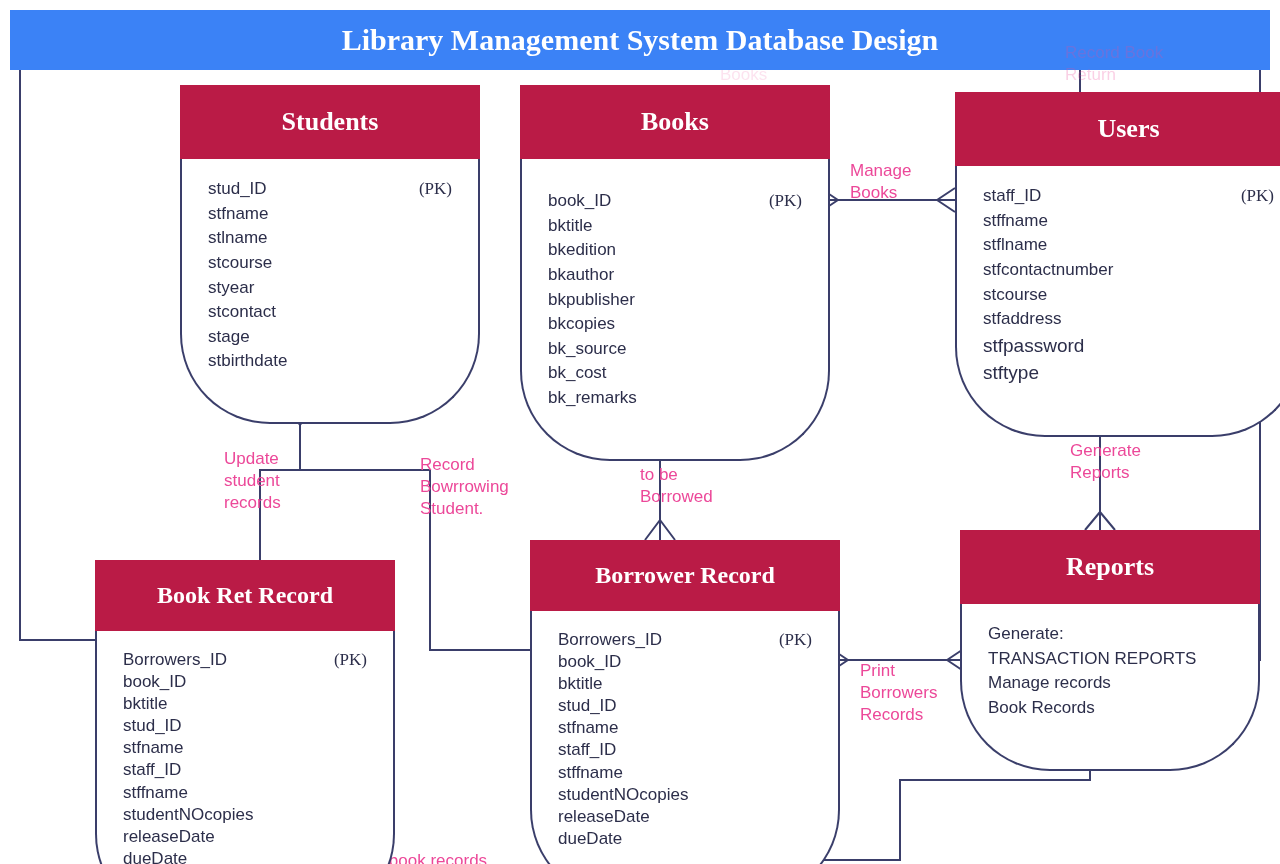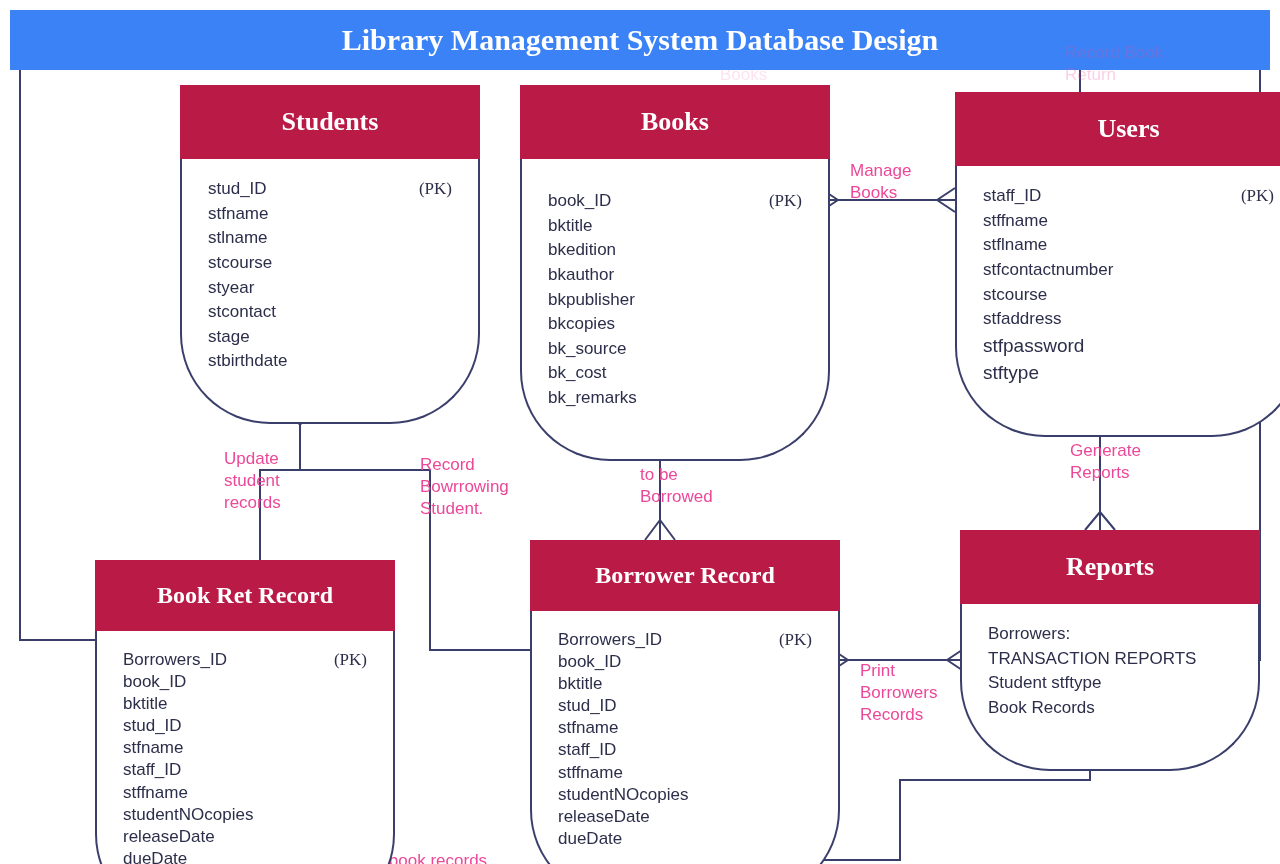--- a/index.html
+++ b/index.html
@@ -213,23 +213,23 @@
       <div>stffname</div>
       <div>studentNOcopies</div>
       <div>releaseDate</div>
       <div>dueDate</div>
     </div>
   </div>
 
   <div class="entity" style="left:960px; top:530px; width:300px">
     <div class="entity-header">Reports</div>
     <div class="entity-body">
-      <div>Borrowers:</div>
+      <div>Generate:</div>
       <div>TRANSACTION REPORTS</div>
-      <div>Student stftype</div>
+      <div>Manage records</div>
       <div>Book Records</div>
     </div>
   </div>
 
   <div class="rel" style="left:224px; top:448px">Update
 student
 records</div>
 
   <div class="rel" style="left:420px; top:454px">Record
 Bowrrowing

